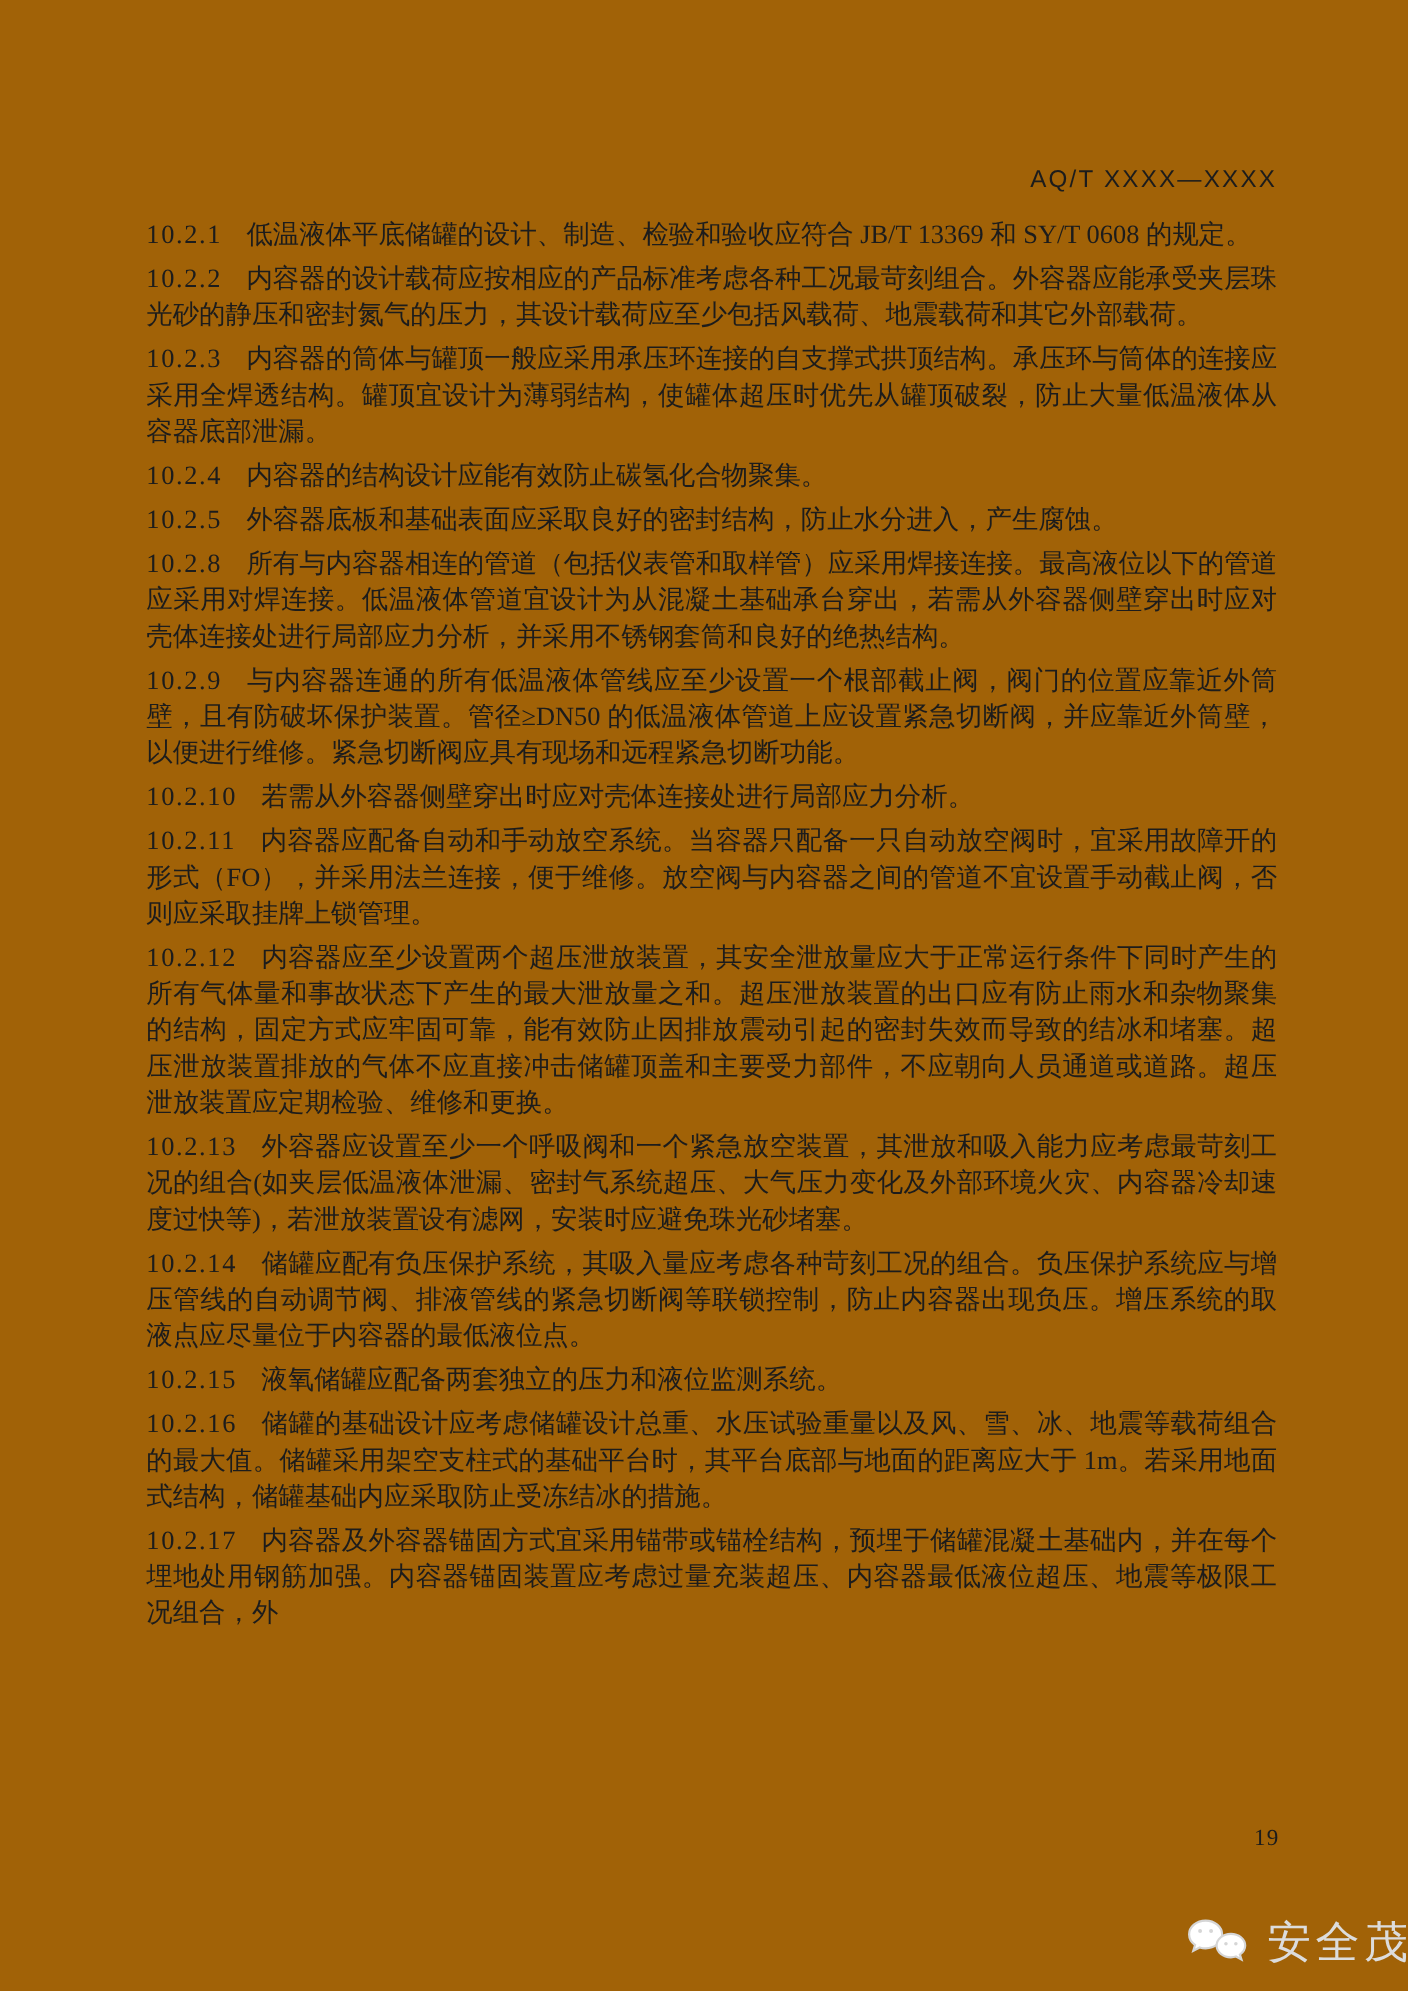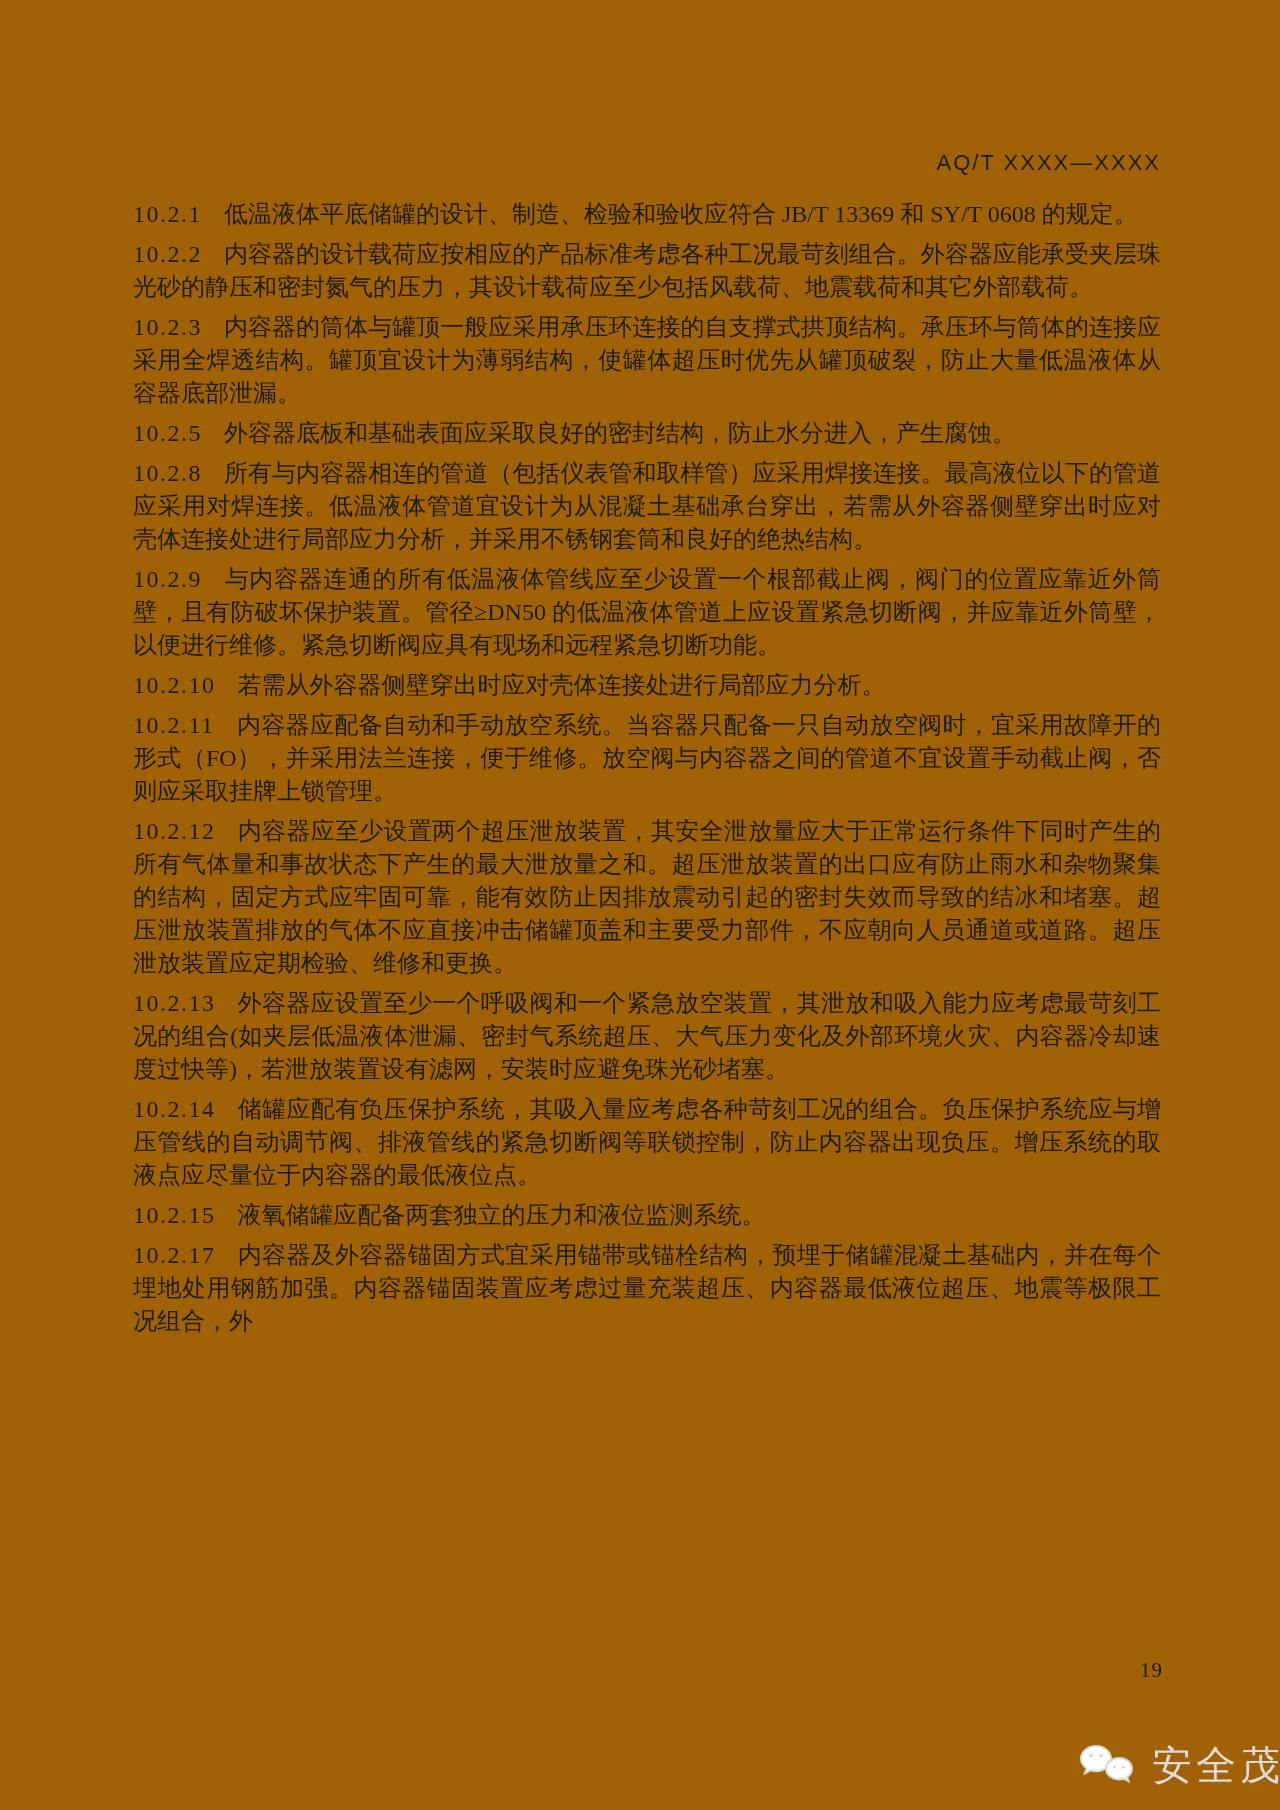--- a/index.html
+++ b/index.html
@@ -81,20 +81,21 @@
 
   <div class="doc-header">AQ/T XXXX—XXXX</div>
 
   <div class="content">
     <p class="clause"><span class="num">10.2.1</span><span class="txt">低温液体平底储罐的设计、制造、检验和验收应符合 JB/T 13369 和 SY/T 0608 的规定。</span></p>
 
     <p class="clause"><span class="num">10.2.2</span><span class="txt">内容器的设计载荷应按相应的产品标准考虑各种工况最苛刻组合。外容器应能承受夹层珠光砂的静压和密封氮气的压力，其设计载荷应至少包括风载荷、地震载荷和其它外部载荷。</span></p>
 
     <p class="clause"><span class="num">10.2.3</span><span class="txt">内容器的筒体与罐顶一般应采用承压环连接的自支撑式拱顶结构。承压环与筒体的连接应采用全焊透结构。罐顶宜设计为薄弱结构，使罐体超压时优先从罐顶破裂，防止大量低温液体从容器底部泄漏。</span></p>
 
+    <p class="clause"><span class="num">10.2.4</span><span class="txt">内容器的结构设计应能有效防止碳氢化合物聚集。</span></p>
 
     <p class="clause"><span class="num">10.2.5</span><span class="txt">外容器底板和基础表面应采取良好的密封结构，防止水分进入，产生腐蚀。</span></p>
 
 
 
     <p class="clause"><span class="num">10.2.8</span><span class="txt">所有与内容器相连的管道（包括仪表管和取样管）应采用焊接连接。最高液位以下的管道应采用对焊连接。低温液体管道宜设计为从混凝土基础承台穿出，若需从外容器侧壁穿出时应对壳体连接处进行局部应力分析，并采用不锈钢套筒和良好的绝热结构。</span></p>
 
     <p class="clause"><span class="num">10.2.9</span><span class="txt">与内容器连通的所有低温液体管线应至少设置一个根部截止阀，阀门的位置应靠近外筒壁，且有防破坏保护装置。管径≥DN50 的低温液体管道上应设置紧急切断阀，并应靠近外筒壁，以便进行维修。紧急切断阀应具有现场和远程紧急切断功能。</span></p>
 
     <p class="clause"><span class="num">10.2.10</span><span class="txt">若需从外容器侧壁穿出时应对壳体连接处进行局部应力分析。</span></p>
@@ -102,20 +103,21 @@
     <p class="clause"><span class="num">10.2.11</span><span class="txt">内容器应配备自动和手动放空系统。当容器只配备一只自动放空阀时，宜采用故障开的形式（FO），并采用法兰连接，便于维修。放空阀与内容器之间的管道不宜设置手动截止阀，否则应采取挂牌上锁管理。</span></p>
 
     <p class="clause"><span class="num">10.2.12</span><span class="txt">内容器应至少设置两个超压泄放装置，其安全泄放量应大于正常运行条件下同时产生的所有气体量和事故状态下产生的最大泄放量之和。超压泄放装置的出口应有防止雨水和杂物聚集的结构，固定方式应牢固可靠，能有效防止因排放震动引起的密封失效而导致的结冰和堵塞。超压泄放装置排放的气体不应直接冲击储罐顶盖和主要受力部件，不应朝向人员通道或道路。超压泄放装置应定期检验、维修和更换。</span></p>
 
     <p class="clause"><span class="num">10.2.13</span><span class="txt">外容器应设置至少一个呼吸阀和一个紧急放空装置，其泄放和吸入能力应考虑最苛刻工况的组合(如夹层低温液体泄漏、密封气系统超压、大气压力变化及外部环境火灾、内容器冷却速度过快等)，若泄放装置设有滤网，安装时应避免珠光砂堵塞。</span></p>
 
     <p class="clause"><span class="num">10.2.14</span><span class="txt">储罐应配有负压保护系统，其吸入量应考虑各种苛刻工况的组合。负压保护系统应与增压管线的自动调节阀、排液管线的紧急切断阀等联锁控制，防止内容器出现负压。增压系统的取液点应尽量位于内容器的最低液位点。</span></p>
 
     <p class="clause"><span class="num">10.2.15</span><span class="txt">液氧储罐应配备两套独立的压力和液位监测系统。</span></p>
 
+    <p class="clause"><span class="num">10.2.16</span><span class="txt">储罐的基础设计应考虑储罐设计总重、水压试验重量以及风、雪、冰、地震等载荷组合的最大值。储罐采用架空支柱式的基础平台时，其平台底部与地面的距离应大于 1m。若采用地面式结构，储罐基础内应采取防止受冻结冰的措施。</span></p>
 
     <p class="clause"><span class="num">10.2.17</span><span class="txt">内容器及外容器锚固方式宜采用锚带或锚栓结构，预埋于储罐混凝土基础内，并在每个埋地处用钢筋加强。内容器锚固装置应考虑过量充装超压、内容器最低液位超压、地震等极限工况组合，外</span></p>
   </div>
 
   <div class="page-number">19</div>
 
   <div class="watermark">
     <span>
       <svg width="58" height="48" viewBox="0 0 58 48" fill="none">
 

